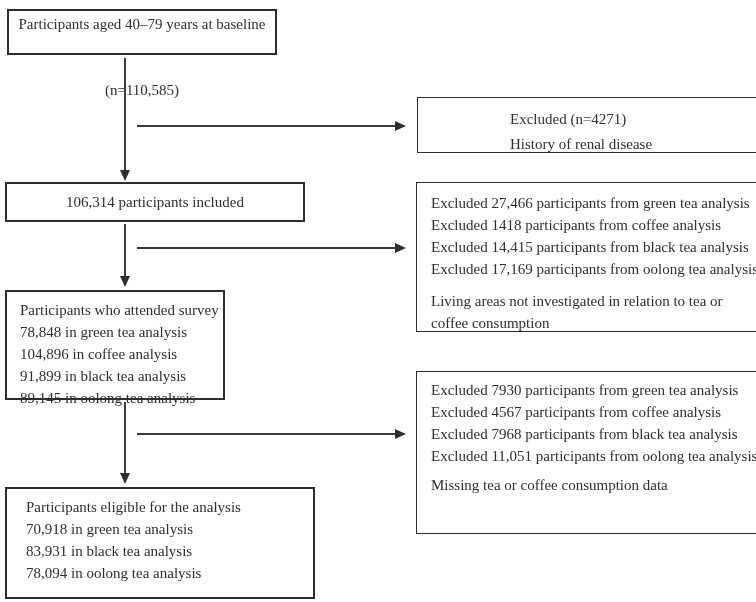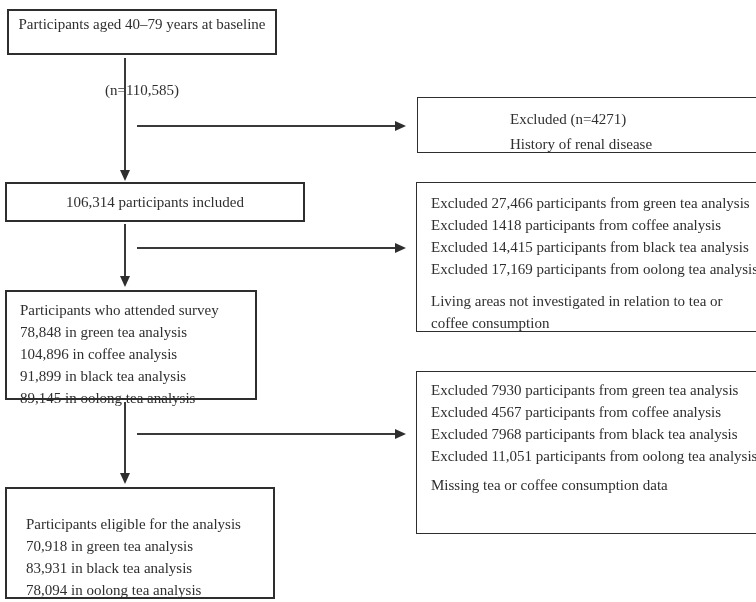--- a/index.html
+++ b/index.html
@@ -28,26 +28,26 @@
   .box-baseline {
     left: 7px; top: 9px; width: 270px; height: 46px;
     display: flex; flex-direction: column; align-items: center;
     padding-top: 2px; text-align: center;
   }
   .box-included {
     left: 5px; top: 182px; width: 300px; height: 40px;
     display: flex; align-items: center; justify-content: center;
   }
   .box-attended {
-    left: 5px; top: 290px; width: 252px; height: 110px;
+    left: 5px; top: 290px; width: 220px; height: 110px;
     padding: 7px 8px 0 13px;
   }
   .box-eligible {
-    left: 5px; top: 487px; width: 270px; height: 112px;
-    padding: 24px 8px 0 19px;
+    left: 5px; top: 487px; width: 310px; height: 112px;
+    padding: 7px 8px 0 19px;
   }
 
   
   .box-excl-renal {
     left: 409px; top: 97px; width: 343px; height: 56px;
     padding: 9px 8px 0 92px;
   }
   .box-excl-renal .line { line-height: 25px; }
   .box-excl-living {
     left: 408px; top: 182px; width: 344px; height: 150px;

